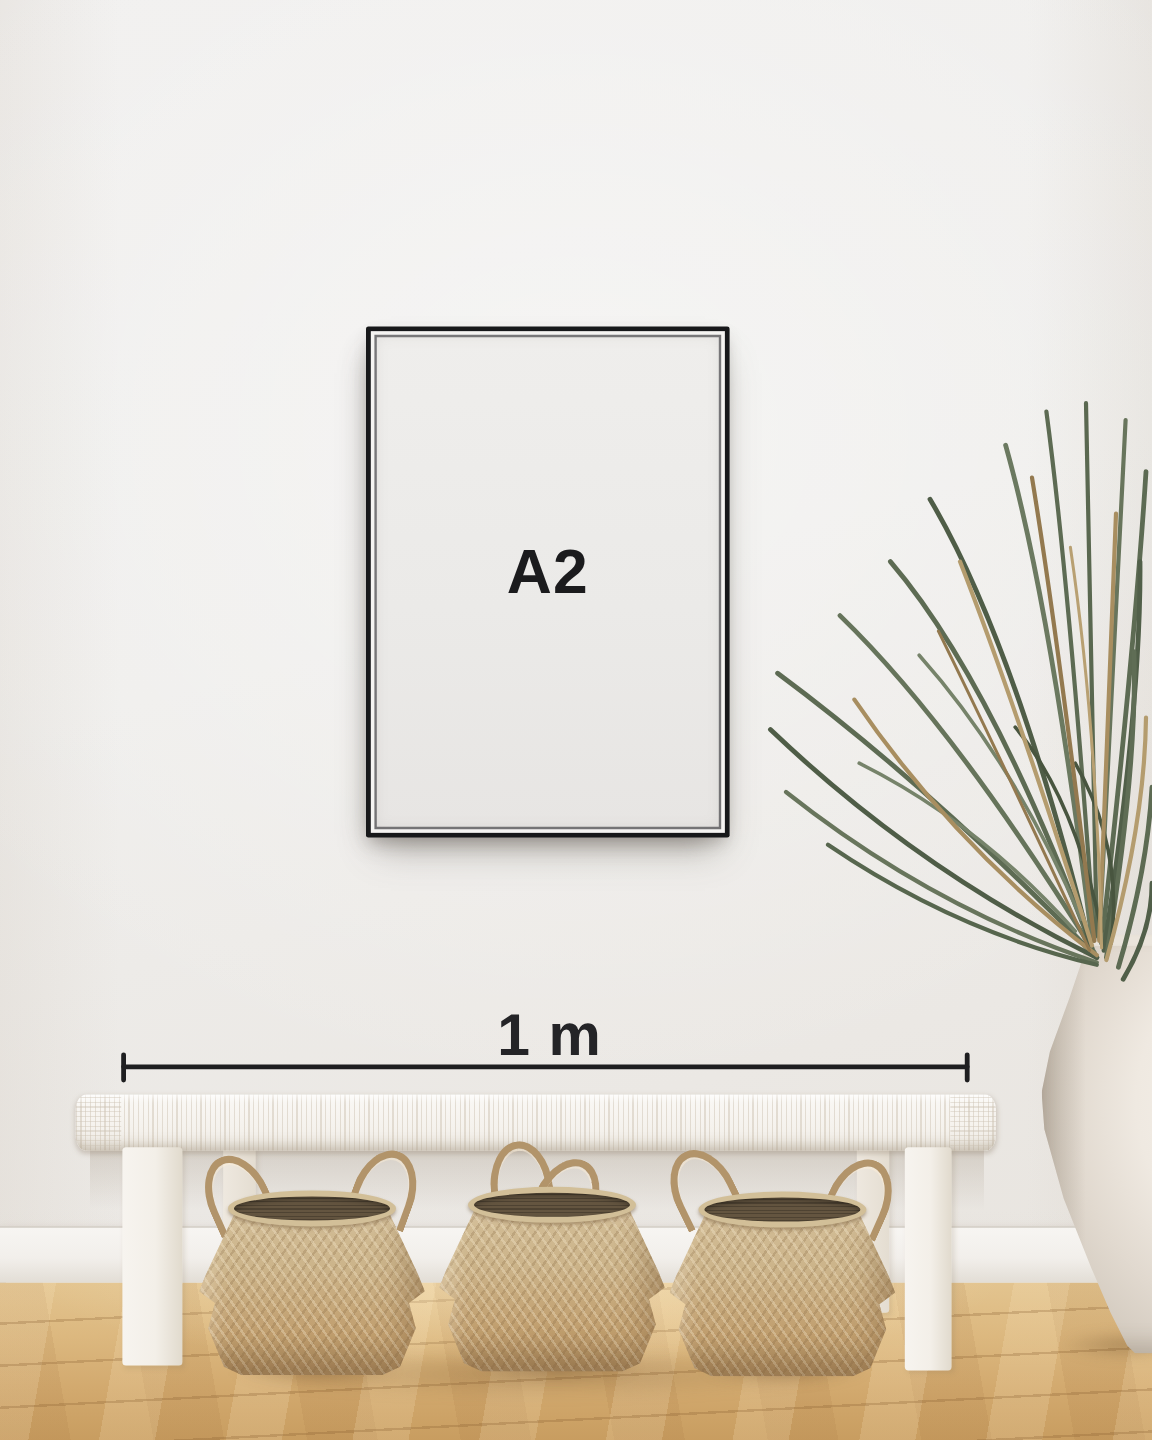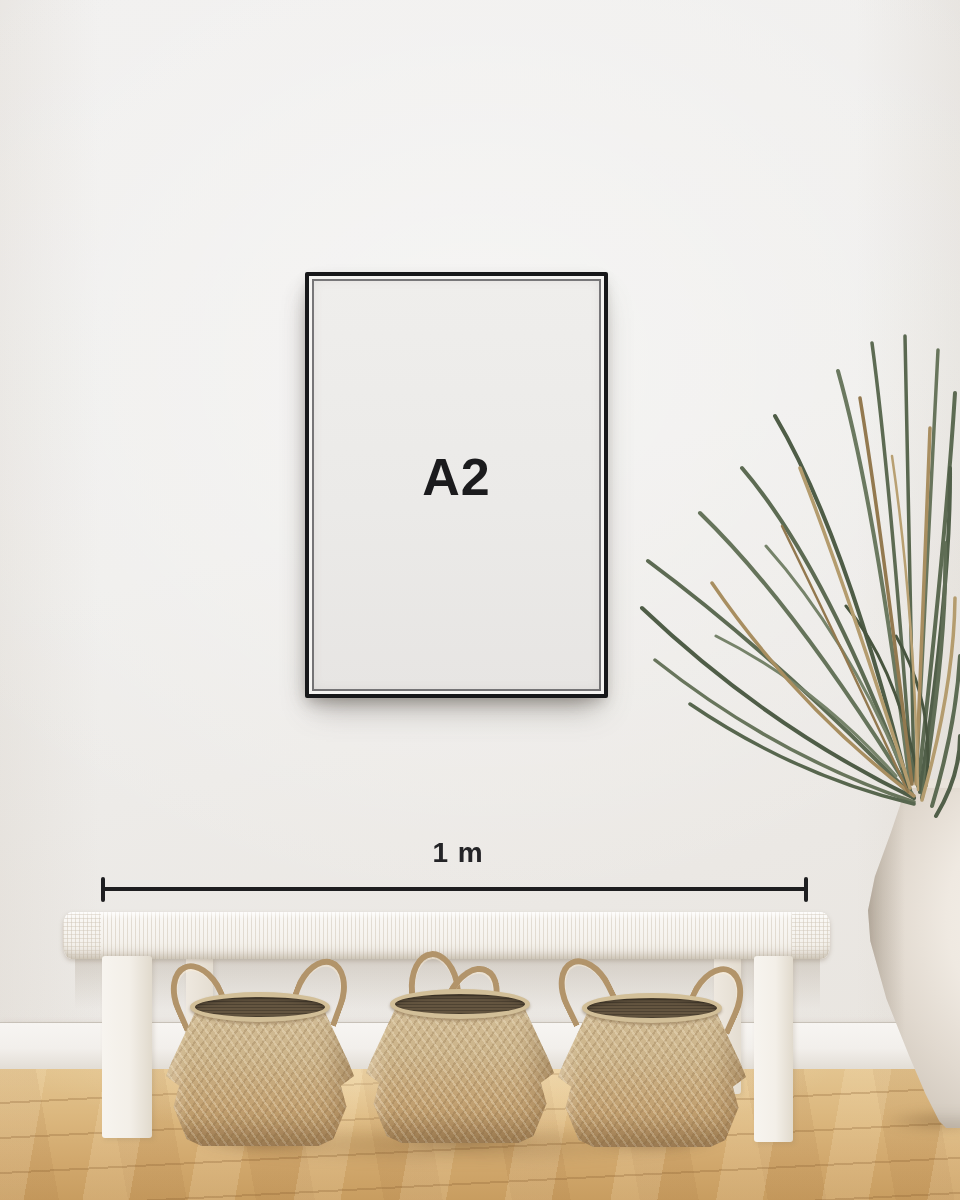--- a/index.html
+++ b/index.html
@@ -36,21 +36,21 @@
     box-shadow:inset 0 0 0 3px #f5f4f2,inset 0 0 0 5px rgba(28,28,32,.55),
                inset 0 0 14px rgba(118,112,104,.20);
     display:flex;flex-direction:column;align-items:center;justify-content:center;}
   .size-label{position:static;font-size:52px;font-weight:800;color:#1b1b1d;
     letter-spacing:1px;line-height:1;transform:translateY(-8px);}
   .dim-label{position:static;font-size:25px;font-weight:700;color:#1d1d1f;
     letter-spacing:.5px;line-height:1;margin-top:21px;transform:translateY(-8px);}
 
   
   .measure-label{left:358px;top:839px;width:200px;text-align:center;z-index:5;
-    font-size:28px;font-weight:700;color:#242427;letter-spacing:1px;line-height:1;}
+    font-size:49px;font-weight:700;color:#242427;letter-spacing:1px;line-height:1;}
   .measure-line{left:101px;top:887px;width:707px;height:4px;background:#1e1e20;
     border-radius:2px;z-index:5;}
   .measure-tick{width:4px;height:25px;top:877px;background:#1e1e20;border-radius:2px;z-index:5;}
   .tick-left{left:101px;} .tick-right{left:804px;}
 
   
   .bench-wall-shadow{left:75px;top:957px;width:745px;height:52px;z-index:3;
     background:linear-gradient(180deg,rgba(148,133,112,.25),rgba(148,133,112,0));}
   .bench-seat{left:63px;top:912px;width:767px;height:47px;z-index:5;
     border-radius:9px/13px;

